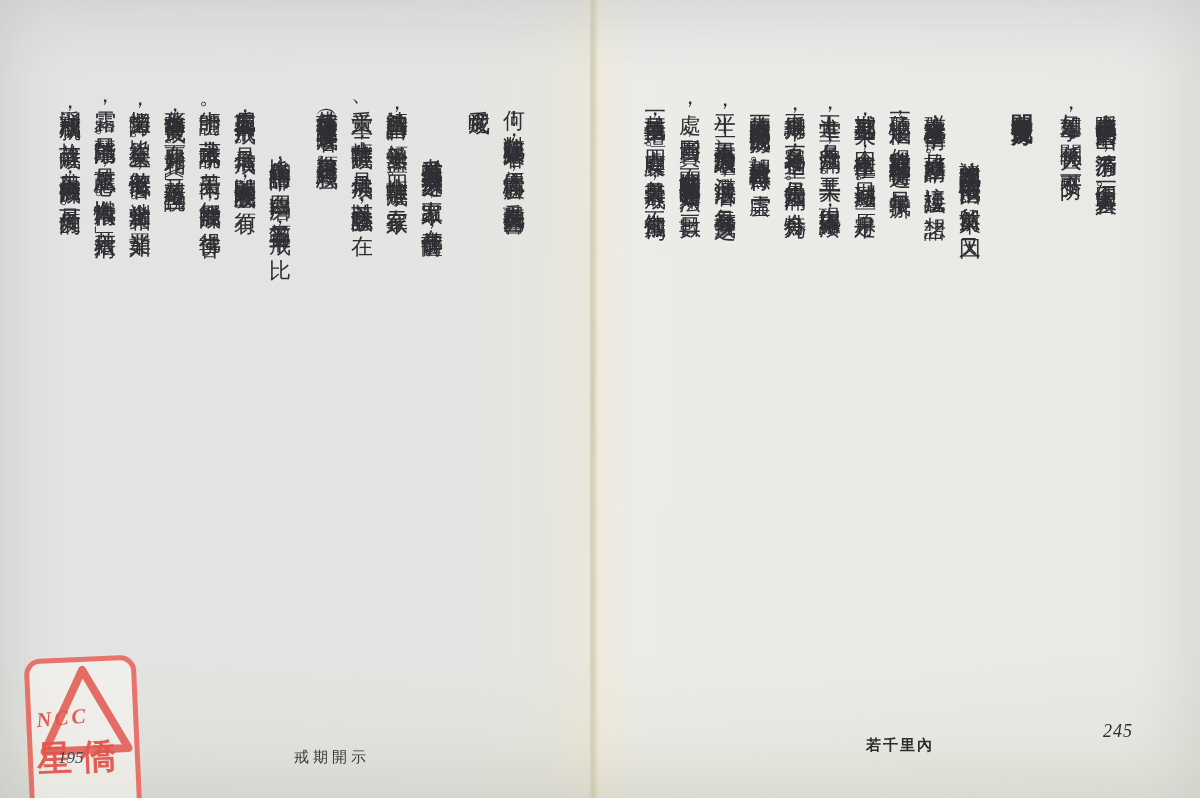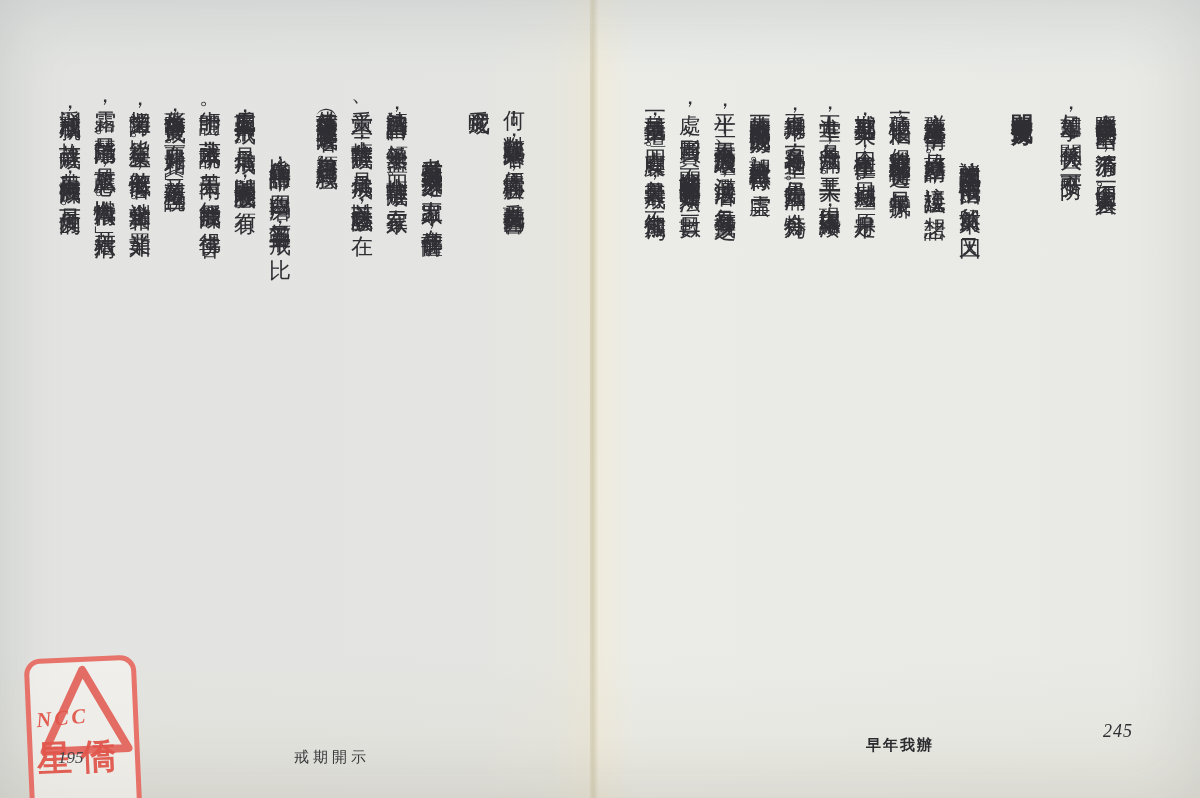--- a/index.html
+++ b/index.html
@@ -117,21 +117,21 @@
       <div class="col">碰著上海發生那些事情，故只好原道請回。這樣說法，想諸</div>
       <div class="col">位聽了一定煩惱，但我亦終究不忍諸位徒勞一遭。早年我辦</div>
       <div class="col">戒期都是五十三天，今因生產事忙，日期減短些。原定十月</div>
       <div class="col">十五進堂，冬月十八圓滿，共三十二天。現復因諸緣不湊，</div>
       <div class="col">再緩期半月，定爲冬月初一進堂，仍是十八圓滿。今特爲外</div>
       <div class="col">來的新戒開一自誓受戒的方便，望外來諸位歡喜照行。虛雲</div>
       <div class="col">平生，本最不滿於濫設戒壇、濫傳戒法者，每見有些傳戒之</div>
       <div class="col">處，形同買賣，不問壇場和尚及阿闍黎等是否如法。三數日</div>
       <div class="col">甚或一日便畢三壇，四處賣牒。美其名日寄戒，不知律儀爲</div>
     </div>
-    <div class="footer-title right-footer">早年我辦</div>
+    <div class="footer-title right-footer">若千里內</div>
     <div class="page-num right-num">245</div>
   </section>
 
   <section>
     <div class="page-text left-text">
       <div class="col">何！對此等稗販如來者，便覺痛心疾首，爲甚現在又開自誓</div>
       <div class="col">受戒呢？</div>
       <div class="col pstart">　　考受戒有受佛戒與受僧戒之分。出家五眾，在佛菩薩前，</div>
       <div class="col">法師爲啓請三白，領受十無盡、四十八輕菩薩戒。在家二眾，</div>
       <div class="col">受六重、二十八輕菩薩戒，是爲佛戒。以菩薩已忘我故，在</div>

